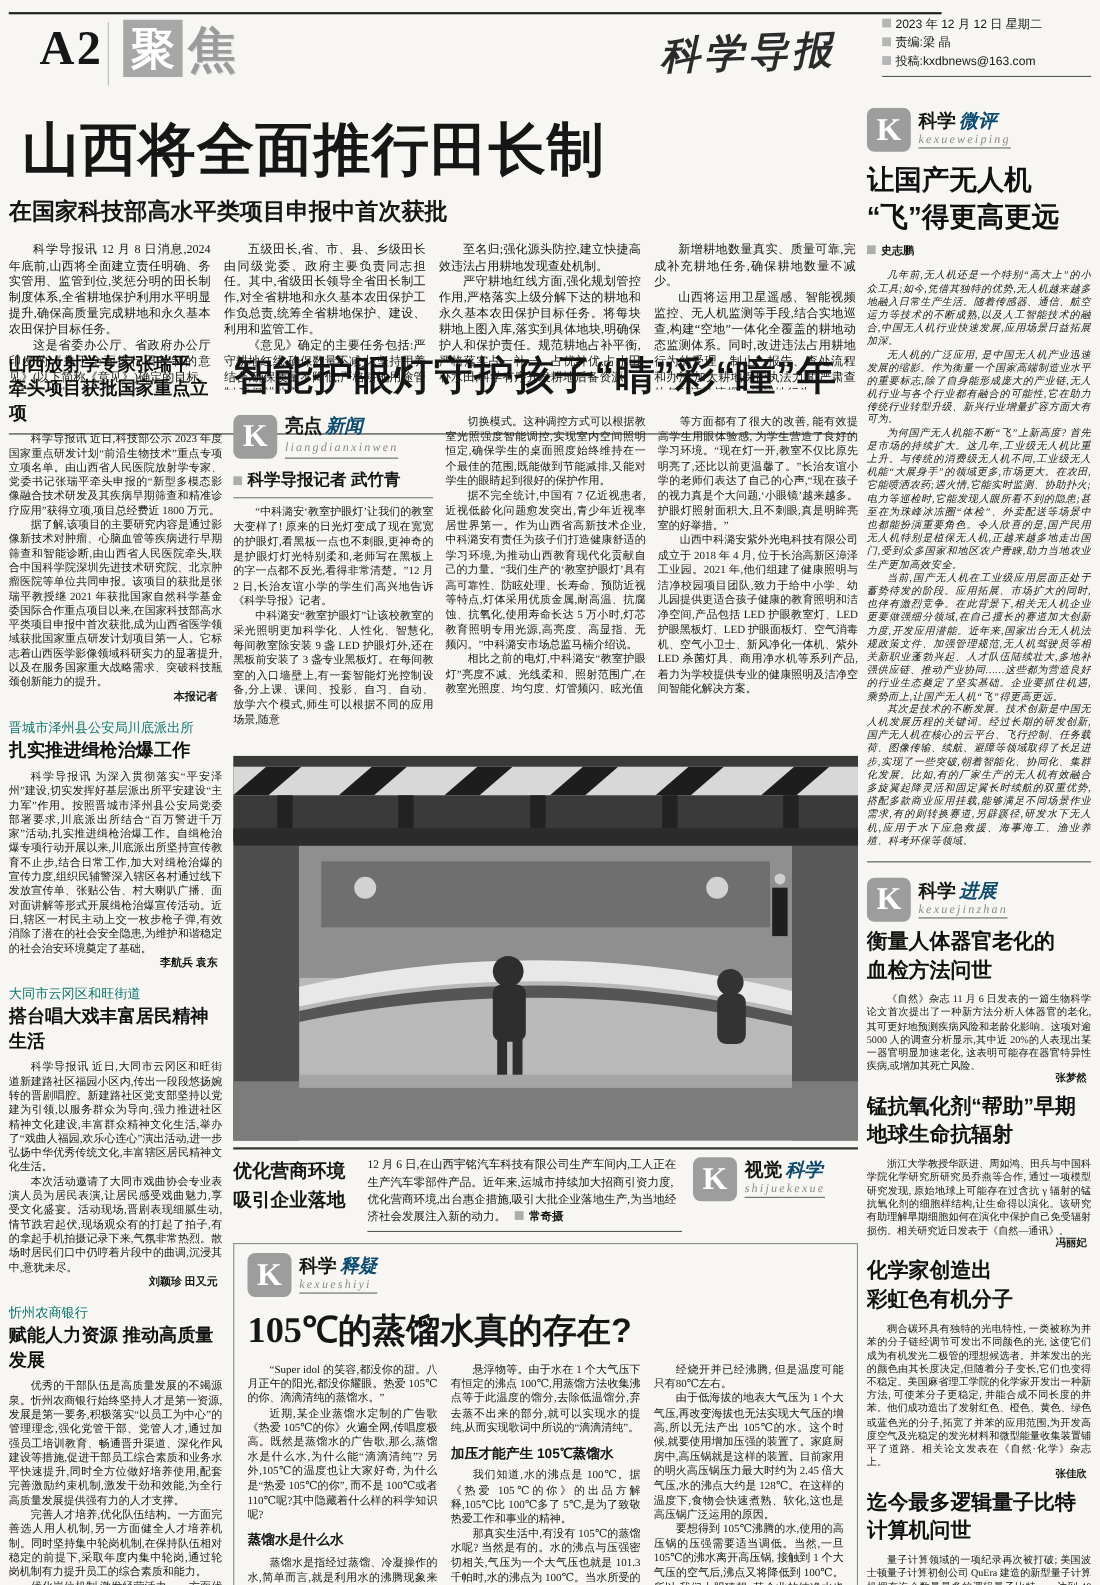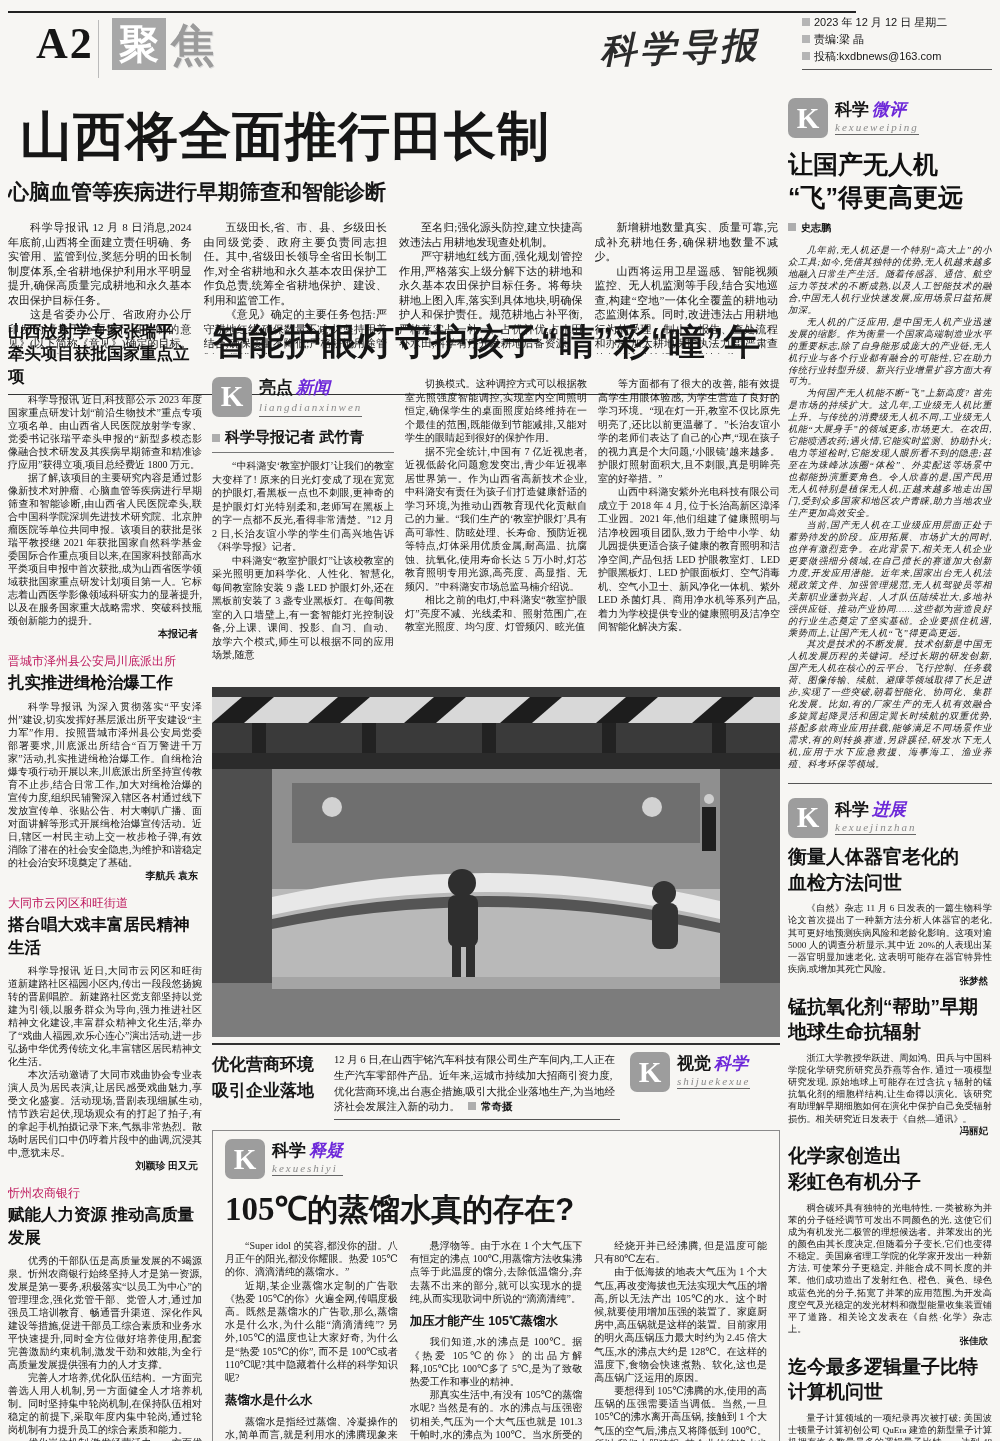--- a/index.html
+++ b/index.html
@@ -17,21 +17,21 @@
   .focus-b{width:54px;height:60px;color:#9b9b9b;font-weight:bold;font-size:44px;line-height:56px;
            text-align:center;font-family:"Liberation Serif",serif;text-shadow:1px 1px 0 #ddd;}
   .paper-name{position:absolute;right:240px;top:24px;font-size:36px;font-weight:bold;font-style:italic;
               font-family:"Liberation Serif",serif;color:#2b2b2b;transform:rotate(-2deg);letter-spacing:4px;}
   .issue-info{position:absolute;right:8px;top:14px;width:190px;font-size:11px;line-height:1.55;
               font-family:"Liberation Sans",sans-serif;border-bottom:1px solid #555;padding-bottom:4px;}
   .issue-info .sq{display:inline-block;width:8px;height:8px;background:#b5b5b5;margin-right:4px;}
   
   p{margin:0;text-indent:2em;text-align:justify;}
   .author{text-align:right;font-weight:bold;padding-right:4px;}
-  .kicker{font-family:"Liberation Sans",sans-serif;font-size:12px;color:#be185d;margin:10px 0 2px;}
+  .kicker{font-family:"Liberation Sans",sans-serif;font-size:12px;color:#0f766e;margin:10px 0 2px;}
   .htitle{font-family:"Liberation Sans",sans-serif;font-weight:900;color:#111;white-space:pre-line;margin:0;}
   
   #lead{position:absolute;left:8px;top:98px;width:770px;height:296px;border-bottom:1px solid #333;overflow:hidden;}
   #lead h1{font-family:"Liberation Sans",sans-serif;font-size:52px;font-weight:900;margin:4px 12px 6px;letter-spacing:1px;}
   #lead .subtitle{font-family:"Liberation Sans",sans-serif;font-size:21px;font-weight:bold;margin:0 0 14px;}
   .lead-cols{display:flex;gap:12px;}
   .lead-cols .col{flex:1;font-size:11px;line-height:1.32;overflow:hidden;height:134px;}
   
   #left-col{position:absolute;left:8px;top:318px;width:194px;height:1123px;overflow:hidden;
             font-size:10px;line-height:1.3;}
@@ -42,21 +42,21 @@
   #center h1.main{font-family:"Liberation Sans",sans-serif;font-size:36px;font-weight:900;margin:0 0 10px;letter-spacing:0.5px;}
   .body-cols{display:flex;gap:11px;}
   .body-cols .col{flex:1;font-size:10px;line-height:1.35;height:304px;overflow:hidden;}
   
   .sec-head{display:flex;align-items:flex-start;gap:7px;margin-bottom:6px;}
   .k-logo{width:40px;height:40px;background:#9d9d9d;border-radius:7px;color:#fff;flex:0 0 auto;
           display:flex;align-items:center;justify-content:center;
           font-family:"Liberation Serif",serif;font-weight:bold;font-size:29px;}
   .sec-names{border-bottom:1px solid #666;padding-bottom:1px;}
   .sec-cn{font-family:"Liberation Sans",sans-serif;font-weight:900;font-size:17px;}
-  .sec-script{font-family:"Liberation Serif",serif;font-style:italic;font-weight:bold;font-size:17px;color:#6d28d9;margin-left:3px;}
+  .sec-script{font-family:"Liberation Serif",serif;font-style:italic;font-weight:bold;font-size:17px;color:#0c4a6e;margin-left:3px;}
   .sec-py{font-family:"Liberation Serif",serif;font-style:italic;color:#8a8a8a;font-size:11px;letter-spacing:2px;}
   .byline{font-family:"Liberation Sans",sans-serif;font-weight:bold;font-size:15px;
           border-bottom:1px solid #777;padding:4px 0 5px;margin-bottom:6px;}
   .byline .sq,.authsq{display:inline-block;width:8px;height:8px;background:#adadad;margin-right:5px;}
   
   .photo{width:568px;height:350px;margin-top:6px;display:block;}
   
   .caption-row{display:flex;gap:10px;border-top:2px solid #333;margin-top:6px;padding-top:7px;align-items:flex-start;}
   .cap-label{flex:0 0 112px;font-family:"Liberation Sans",sans-serif;font-weight:900;font-size:17px;line-height:1.5;white-space:pre-line;}
   .cap-text{flex:1;font-size:10.5px;line-height:1.5;border-bottom:1px solid #555;padding-bottom:4px;}
@@ -97,21 +97,21 @@
     <div class="paper-name">科学导报</div>
     <div class="issue-info">
       <div><span class="sq"></span><span>2023 年 12 月 12 日  星期二</span></div>
       <div><span class="sq"></span><span>责编:梁 晶</span></div>
       <div><span class="sq"></span><span>投稿:kxdbnews@163.com</span></div>
     </div>
   </header>
 
   <section id="lead">
     <h1>山西将全面推行田长制</h1>
-    <div class="subtitle">心脑血管等疾病进行早期筛查和智能诊断</div>
+    <div class="subtitle">在国家科技部高水平类项目申报中首次获批</div>
     <div class="lead-cols">
       <div class="col">
           <p>科学导报讯 12 月 8 日消息,2024 年底前,山西将全面建立责任明确、务实管用、监管到位,奖惩分明的田长制制度体系,全省耕地保护利用水平明显提升,确保高质量完成耕地和永久基本农田保护目标任务。</p>
           <p>这是省委办公厅、省政府办公厅印发的《关于全面推行田长制的意见》(以下简称《意见》)确定的目标。山西设立省、市、县、乡、村</p>
         </div>
       <div class="col">
           <p>五级田长,省、市、县、乡级田长由同级党委、政府主要负责同志担任。其中,省级田长领导全省田长制工作,对全省耕地和永久基本农田保护工作负总责,统筹全省耕地保护、建设、利用和监管工作。</p>
           <p>《意见》确定的主要任务包括:严守耕地红线,确保数量不减少;坚持用养结合,确保质量不降低;严格耕地用途管制,确保耕地实</p>
         </div>
       <div class="col">

